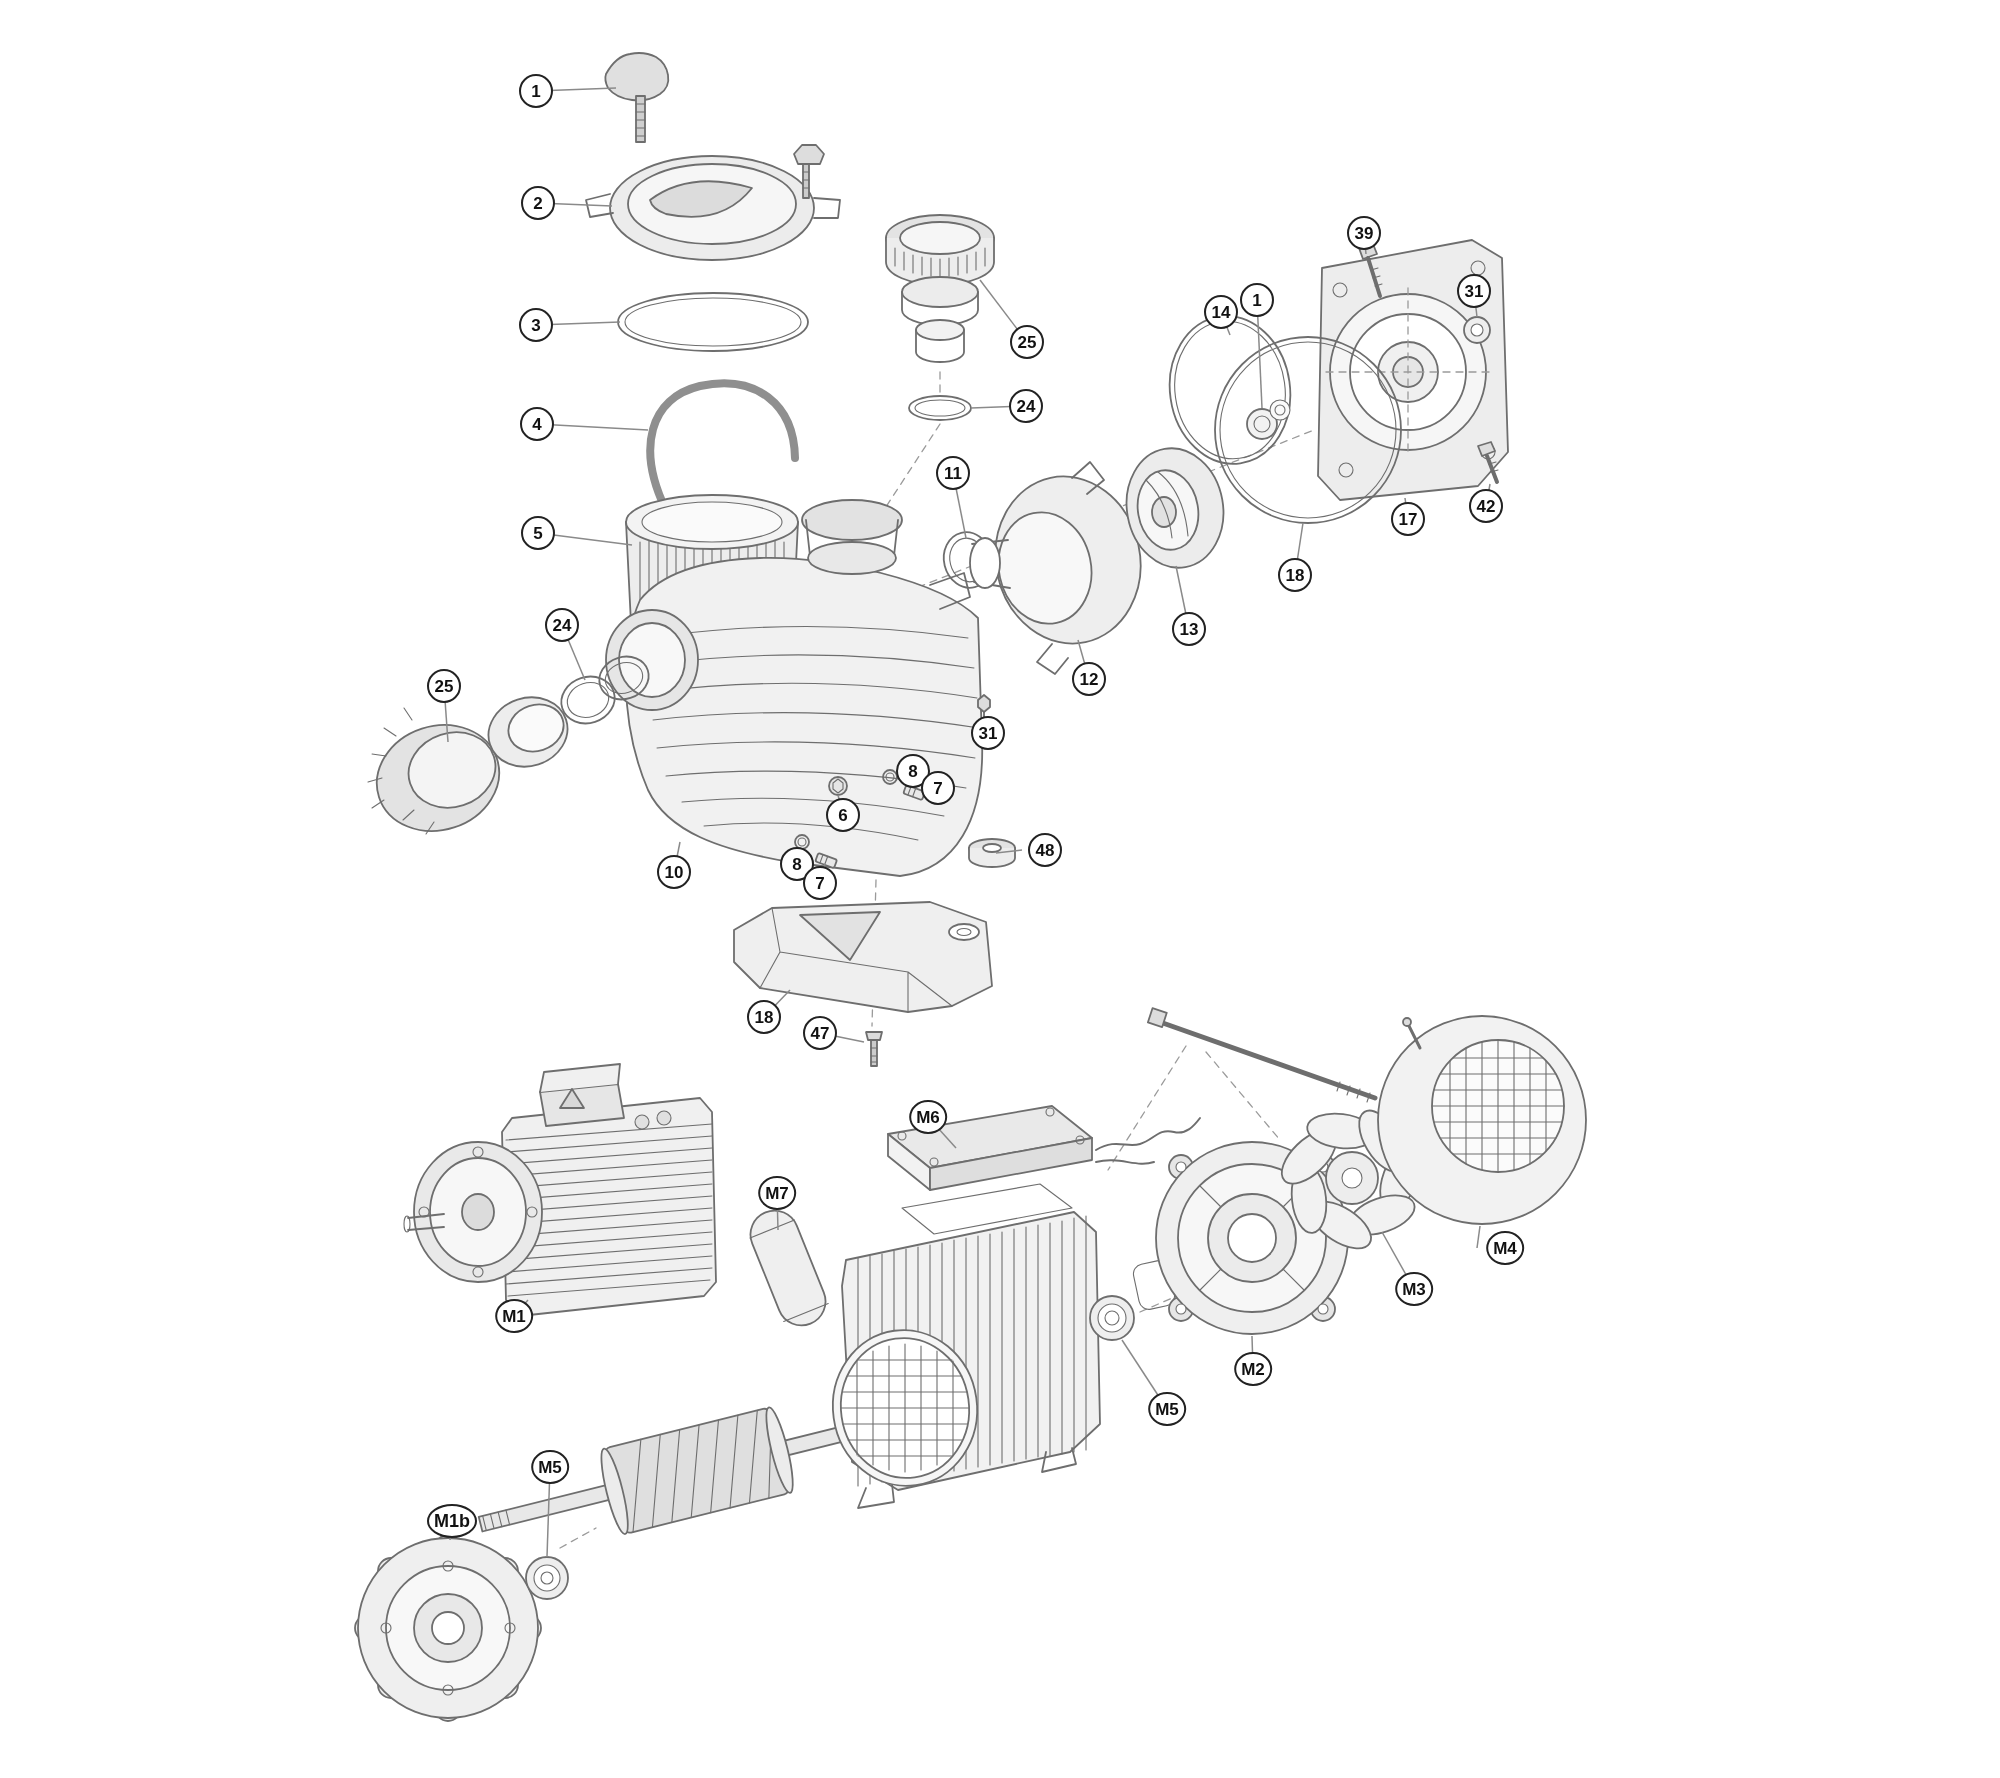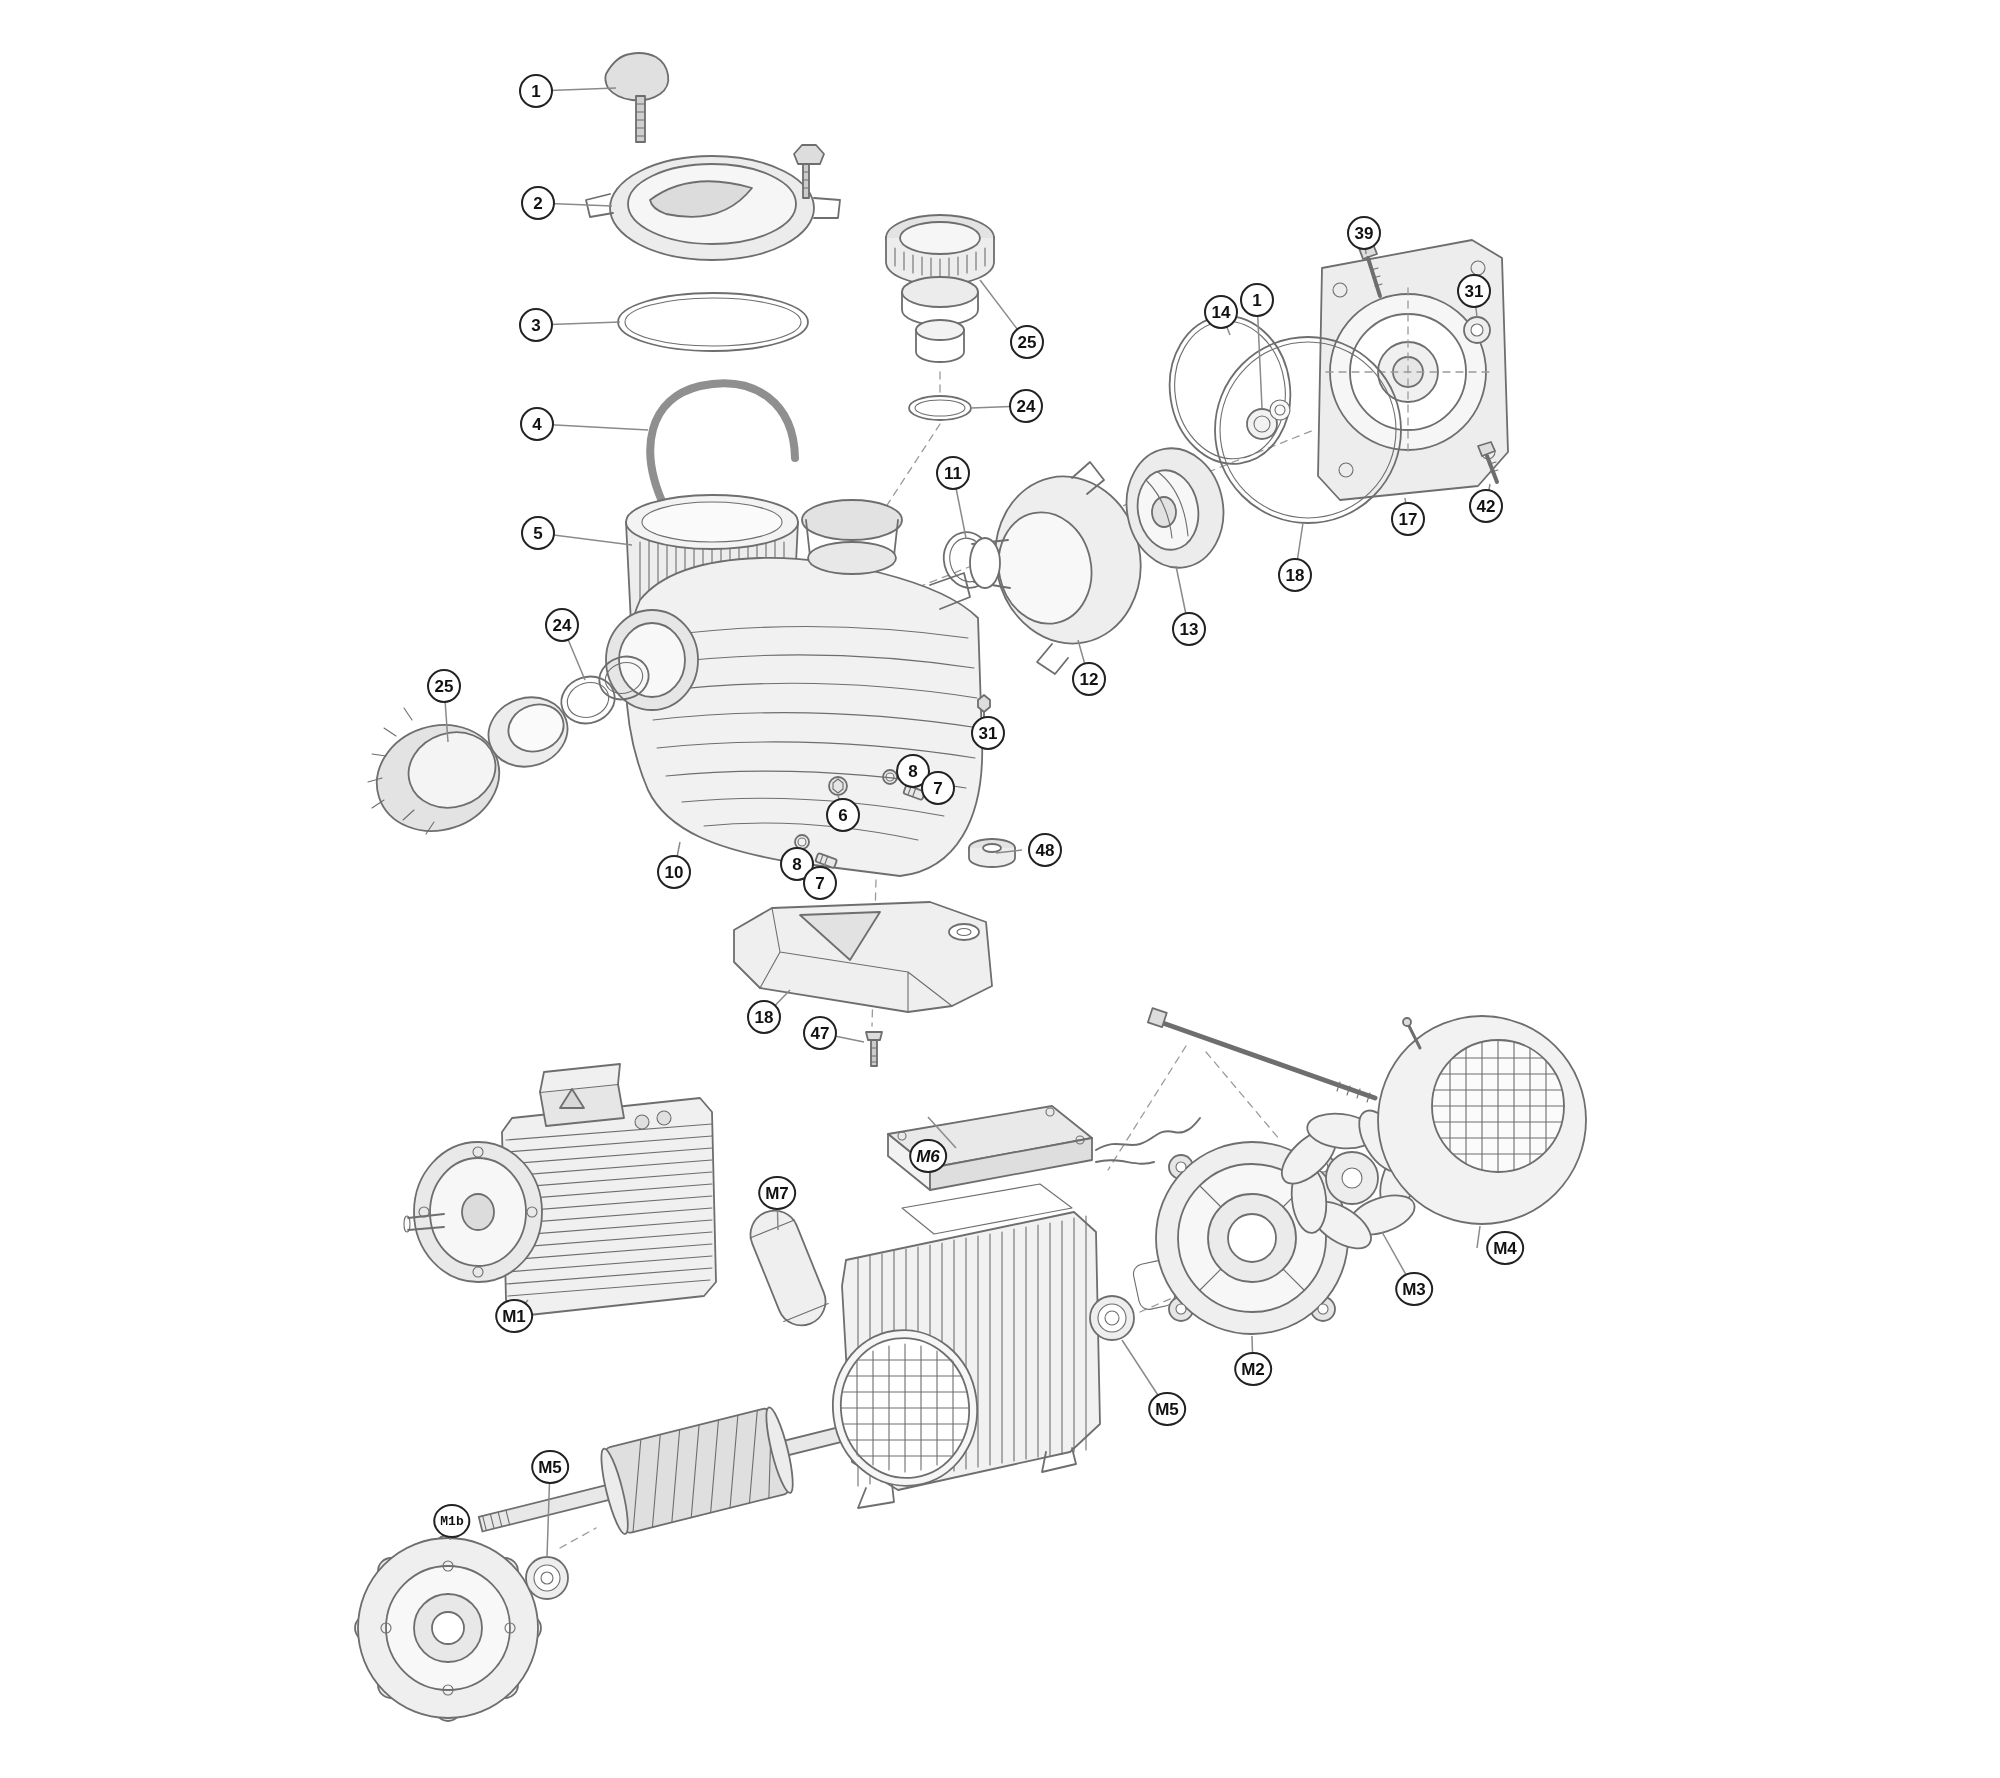--- a/index.html
+++ b/index.html
@@ -34,21 +34,21 @@
     background: #ffffff;
     color: #111111;
     display: flex;
     align-items: center;
     justify-content: center;
     font-size: 17px;
     font-weight: 600;
     transform: translate(-50%, -50%);
     line-height: 1;
   }
-  .callout.small { font-size: 13px; font-family: Liberation Mono, monospace; }
+  .callout.small { font-size: 18px; }
   .art { stroke: #6e6e6e; stroke-width: 1.8; fill: none; stroke-linecap: round; stroke-linejoin: round; }
   .thin { stroke-width: 1.1; }
   .dash { stroke: #9a9a9a; stroke-width: 1.3; stroke-dasharray: 7 6; fill: none; }
 </style>
 </head>
 <body>
 
 <div id="stage">
 
 <svg id="art-layer" width="2000" height="1778" viewBox="0 0 2000 1778">
@@ -440,21 +440,21 @@
     <div class="callout" style="left: 1408px; top: 519px;">17</div>
     <div class="callout" style="left: 1027px; top: 342px;">25</div>
     <div class="callout" style="left: 1026px; top: 406px;">24</div>
     <div class="callout" style="left: 988px; top: 733px;">31</div>
     <div class="callout" style="left: 1364px; top: 233px;">39</div>
     <div class="callout" style="left: 1474px; top: 291px;">31</div>
     <div class="callout" style="left: 1486px; top: 506px;">42</div>
     <div class="callout" style="left: 764px; top: 1017px;">18</div>
     <div class="callout" style="left: 820px; top: 1033px;">47</div>
     <div class="callout" style="left: 1045px; top: 850px;">48</div>
-    <div class="callout" style="left: 928px; top: 1156px; font-style: italic;">M6</div>
+    <div class="callout" style="left: 928px; top: 1117px;">M6</div>
     <div class="callout" style="left: 777px; top: 1193px;">M7</div>
     <div class="callout" style="left: 514px; top: 1316px;">M1</div>
     <div class="callout small" style="left: 452px; top: 1521px;">M1b</div>
     <div class="callout" style="left: 550px; top: 1467px;">M5</div>
     <div class="callout" style="left: 1167px; top: 1409px;">M5</div>
     <div class="callout" style="left: 1253px; top: 1369px;">M2</div>
     <div class="callout" style="left: 1414px; top: 1289px;">M3</div>
     <div class="callout" style="left: 1477px; top: 1248px; margin-left: 28px;">M4</div>
   </div>
 

